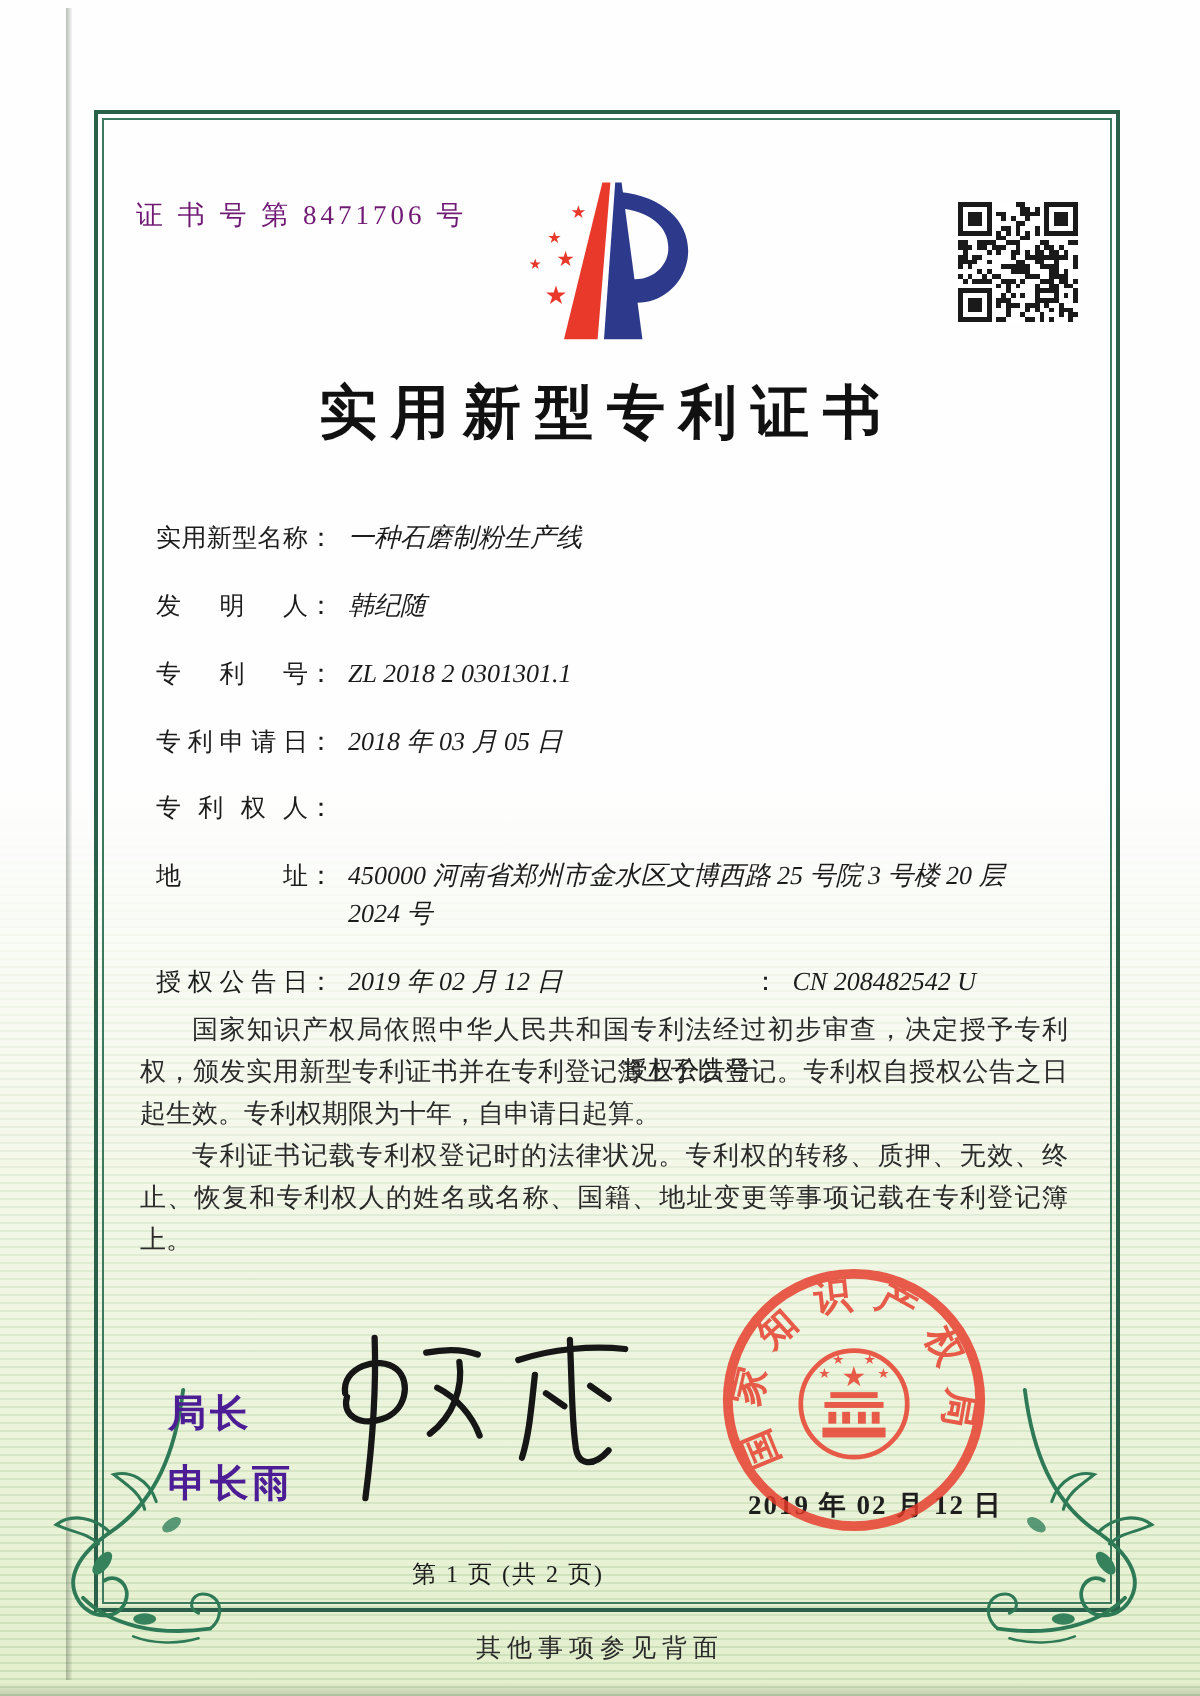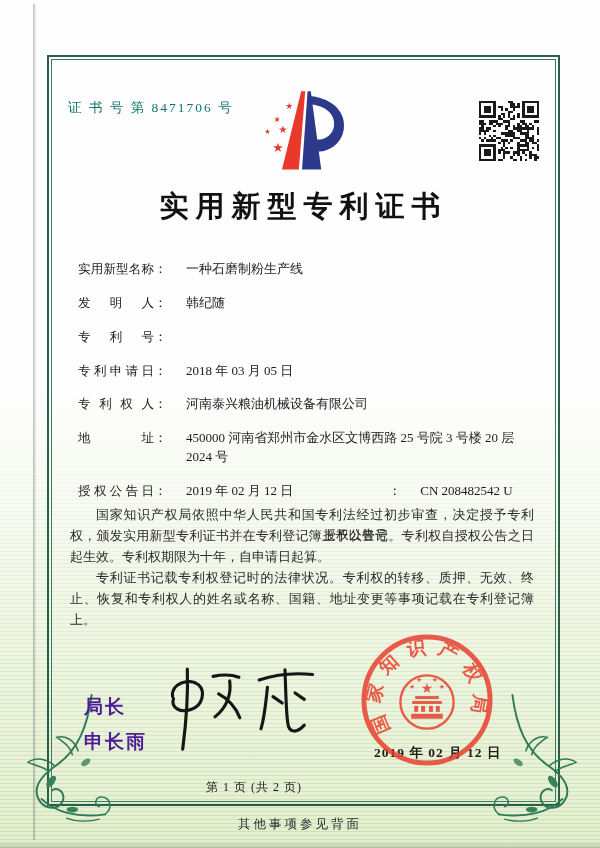--- a/index.html
+++ b/index.html
@@ -16,33 +16,33 @@
     -webkit-mask-image:linear-gradient(180deg,transparent 0 48%,rgba(0,0,0,.55) 70%,#000 100%);
     mask-image:linear-gradient(180deg,transparent 0 48%,rgba(0,0,0,.55) 70%,#000 100%);}
   .paper-edge{position:absolute;left:33px;top:4px;bottom:8px;width:3px;
     background:linear-gradient(90deg,rgba(60,70,60,0.35),rgba(60,70,60,0.05));}
   .paper-shadow-bottom{position:absolute;left:0;right:0;bottom:0;height:7px;
     background:linear-gradient(180deg,rgba(0,0,0,0),rgba(0,0,0,0.14));}
 
   .frame{position:absolute;left:47px;top:55px;width:509px;height:747px;border:2px solid #2a5f49;}
   .frame-inner{position:absolute;inset:2px;border:1px solid #3c7a5f;}
 
-  .cert-no{position:absolute;left:68px;top:99px;font-size:13.5px;letter-spacing:2px;color:#0f766e;}
+  .cert-no{position:absolute;left:68px;top:99px;font-size:13.5px;letter-spacing:2px;color:#701a75;}
 
   .logo{position:absolute;left:254px;top:88px;width:96px;height:88px;}
   .qr{position:absolute;left:479px;top:101px;width:60px;height:60px;}
 
   .title{position:absolute;left:0;right:0;top:187px;text-align:center;
     font-size:29px;font-weight:700;letter-spacing:7px;text-indent:7px;color:#111;}
 
   .fields{position:absolute;left:78px;top:260px;width:452px;font-size:13px;}
   .row{display:flex;margin-bottom:15px;line-height:1.45;}
   .lbl{flex:none;width:76px;font-size:12.5px;text-align:justify;text-align-last:justify;-moz-text-align-last:justify;}
   .colon{flex:none;}
-  .val{margin-left:19px;max-width:352px;}
+  .val{margin-left:7px;max-width:352px;font-style:italic;}
   .grant-row{display:flex;line-height:1.45;}
   .grant-group{display:flex;}
   .grant-group + .grant-group{margin-left:30px;}
   .lbl2{flex:none;font-size:12.5px;letter-spacing:0.5px;margin-top:44px;}
 
   .body-text{position:absolute;left:70px;top:504px;width:464px;font-size:13px;
     line-height:1.62;text-align:justify;color:#2a2a2a;}
   .body-text p{margin:0;text-indent:2em;}
 
   .sig-block{position:absolute;left:84px;top:694px;font-size:19px;font-weight:600;color:#4c1d95;}
@@ -341,30 +341,30 @@
       <span class="val">一种石磨制粉生产线</span>
     </div>
     <div class="row">
       <span class="lbl">发 明 人</span>
         <span class="colon">：</span>
       <span class="val">韩纪随</span>
     </div>
     <div class="row">
       <span class="lbl">专 利 号</span>
         <span class="colon">：</span>
+      <span class="val">ZL 2018 2 0301301.1</span>
     </div>
     <div class="row">
       <span class="lbl">专利申请日</span>
         <span class="colon">：</span>
       <span class="val">2018 年 03 月 05 日</span>
     </div>
     <div class="row">
       <span class="lbl">专 利 权 人</span>
         <span class="colon">：</span>
-      <span class="val">河南泰兴粮油机械设备有限公司</span>
     </div>
     <div class="row">
       <span class="lbl">地 址</span>
         <span class="colon">：</span>
       <span class="val">450000 河南省郑州市金水区文博西路 25 号院 3 号楼 20 层 2024 号</span>
     </div>
     <div class="grant-row">
       <div class="grant-group">
         <span class="lbl">授权公告日</span>
           <span class="colon">：</span>

